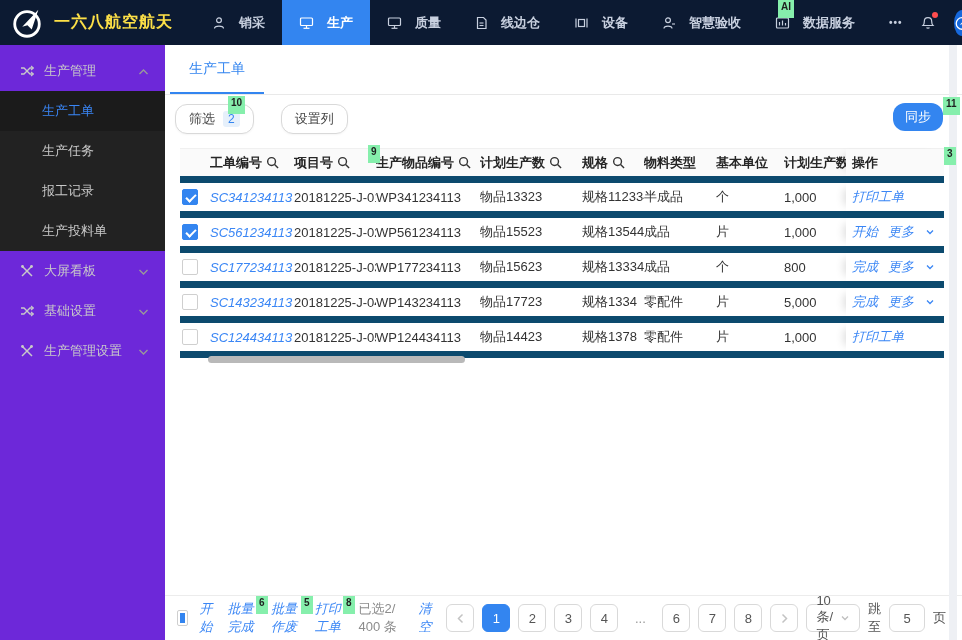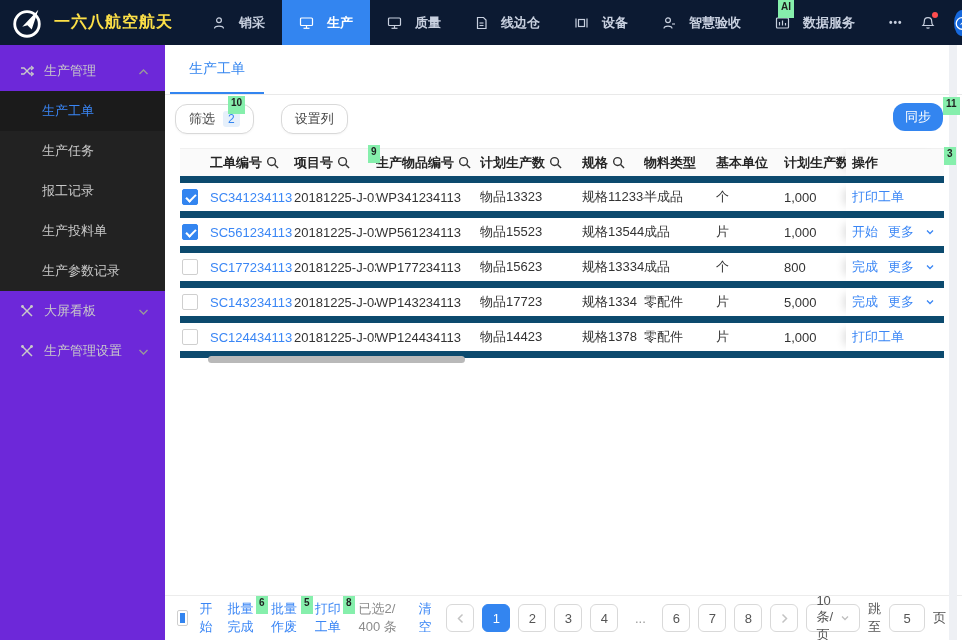--- a/index.html
+++ b/index.html
@@ -57,21 +57,21 @@
   .c-order   { width:84px; }
   .c-proj    { width:82px; }
   .c-itemno  { width:104px; }
   .c-itemname{ width:102px; }
   .c-spec    { width:62px; }
   .c-type    { width:72px; }
   .c-unit    { width:68px; }
   .c-qty     { width:62px; }
   .c-action  { width:98px; align-self:stretch; padding-left:6px; gap:10px;
                background:inherit; box-shadow:-8px 0 8px -6px rgba(0,0,0,0.14); }
-  .link { color:#3a86f5; cursor:pointer; text-decoration:none; }
+  .link { color:#3a86f5; cursor:pointer; text-decoration:none;font-style:italic; }
   .more { display:flex; align-items:center; gap:11px; }
 
   .cb { position:relative; width:16px; height:16px; border:1px solid #cfcfcf;
         border-radius:2px; background:#fff; cursor:pointer; display:inline-block; }
   .cb.checked { background:#3385f0; border-color:#3385f0; }
   .cb.checked::after { content:""; position:absolute; left:5px; top:2px; width:4px; height:8px;
         border:solid #fff; border-width:0 2px 2px 0; transform:rotate(45deg); }
   .cb.ind::after { content:""; position:absolute; left:2px; top:2px; right:2px; bottom:2px; background:#3385f0; }
 
   .hscroll { position:absolute; top:311px; left:43px; width:257px; height:7px;
@@ -223,32 +223,45 @@
     <span>生产管理</span>
     <span class="chev"><svg width="11" height="8" viewBox="0 0 11 8">
           <polyline points="1.5,6 5.5,2 9.5,6" fill="none" stroke="currentColor" stroke-width="1.3"></polyline>
         </svg></span>
   </div>
   <div class="side-sub">
     <div class="side-sub-item active">生产工单</div>
     <div class="side-sub-item">生产任务</div>
     <div class="side-sub-item">报工记录</div>
     <div class="side-sub-item">生产投料单</div>
-    <div class="side-sub-item">生产参数记录</div>
   </div>
   <div class="side-group">
     <span class="icon">
         <svg width="14" height="14" viewBox="0 0 14 14">
           <line x1="2" y1="2" x2="12" y2="12" stroke="currentColor" stroke-width="1.5"></line>
           <line x1="12" y1="2" x2="2" y2="12" stroke="currentColor" stroke-width="1.5"></line>
           <circle cx="2.5" cy="2.5" r="1.4" fill="currentColor"></circle>
           <circle cx="11.5" cy="2.5" r="1.4" fill="currentColor"></circle>
         </svg>
       </span>
     <span>大屏看板</span>
+    <span class="chev"><svg width="11" height="8" viewBox="0 0 11 8">
+          <polyline points="1.5,2 5.5,6 9.5,2" fill="none" stroke="currentColor" stroke-width="1.3"></polyline>
+        </svg></span>
+  </div>
+  <div class="side-group">
+    <span class="icon">
+        <svg width="14" height="14" viewBox="0 0 14 14">
+          <path d="M1 4h3l6 6h3" fill="none" stroke="currentColor" stroke-width="1.3"></path>
+          <path d="M1 10h3l6-6h3" fill="none" stroke="currentColor" stroke-width="1.3"></path>
+          <path d="M11 2l2.5 2-2.5 2" fill="none" stroke="currentColor" stroke-width="1.1"></path>
+          <path d="M11 8l2.5 2-2.5 2" fill="none" stroke="currentColor" stroke-width="1.1"></path>
+        </svg>
+      </span>
+    <span>基础设置</span>
     <span class="chev"><svg width="11" height="8" viewBox="0 0 11 8">
           <polyline points="1.5,2 5.5,6 9.5,2" fill="none" stroke="currentColor" stroke-width="1.3"></polyline>
         </svg></span>
   </div>
   <div class="side-group">
     <span class="icon">
         <svg width="14" height="14" viewBox="0 0 14 14">
           <line x1="2" y1="2" x2="12" y2="12" stroke="currentColor" stroke-width="1.5"></line>
           <line x1="12" y1="2" x2="2" y2="12" stroke="currentColor" stroke-width="1.5"></line>
           <circle cx="2.5" cy="2.5" r="1.4" fill="currentColor"></circle>

